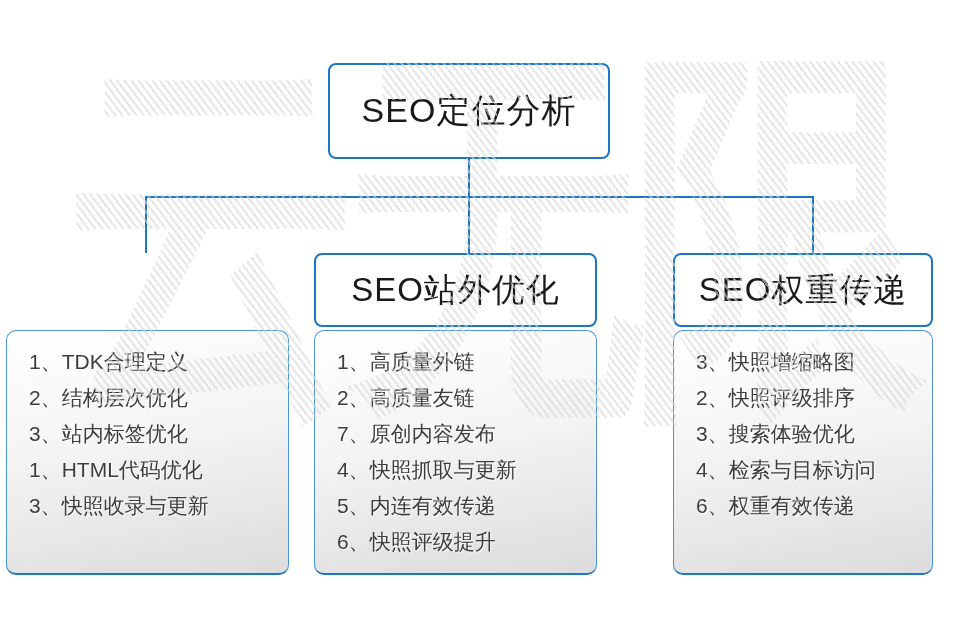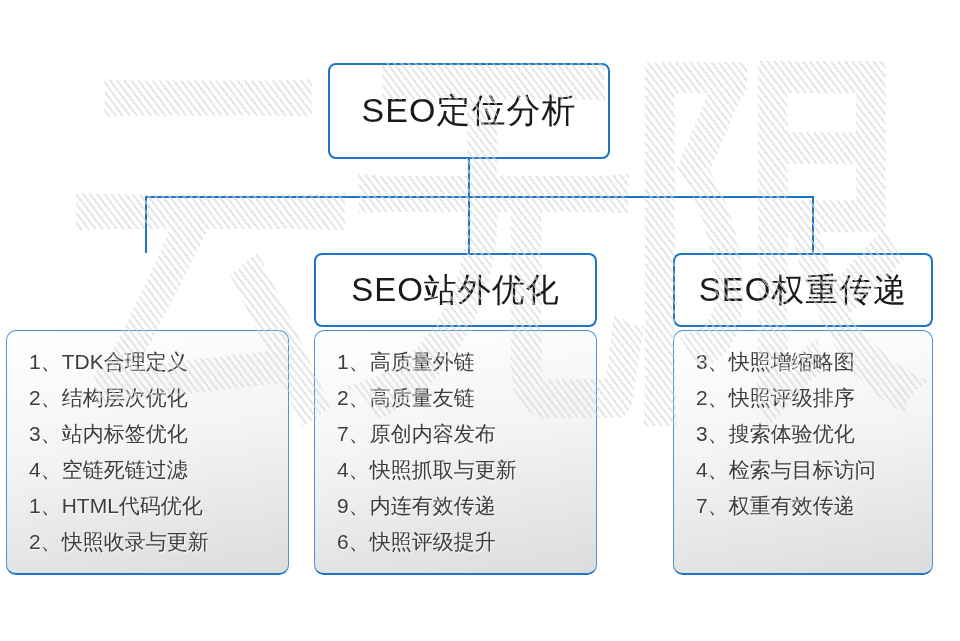--- a/index.html
+++ b/index.html
@@ -93,44 +93,43 @@
   <div class="line v" style="left:468px; top:196px; height:57px;"></div>
   <div class="line v" style="left:812px; top:196px; height:57px;"></div>
 
   <div class="node root-node">SEO定位分析</div>
 
   <div class="panel col1">
     <ul>
       <li>1、TDK合理定义</li>
       <li>2、结构层次优化</li>
       <li>3、站内标签优化</li>
-      <li>4、空链死链过滤</li>
       <li>1、HTML代码优化</li>
-      <li>2、快照收录与更新</li>
+      <li>3、快照收录与更新</li>
     </ul>
   </div>
 
   <div class="node col-header col2">SEO站外优化</div>
   <div class="panel col2">
     <ul>
       <li>1、高质量外链</li>
       <li>2、高质量友链</li>
       <li>7、原创内容发布</li>
       <li>4、快照抓取与更新</li>
-      <li>9、内连有效传递</li>
+      <li>5、内连有效传递</li>
       <li>6、快照评级提升</li>
     </ul>
   </div>
 
   <div class="node col-header col3">SEO权重传递</div>
   <div class="panel col3">
     <ul>
       <li>3、快照增缩略图</li>
       <li>2、快照评级排序</li>
       <li>3、搜索体验优化</li>
       <li>4、检索与目标访问</li>
-      <li>7、权重有效传递</li>
+      <li>6、权重有效传递</li>
     </ul>
   </div>
 
   <div class="watermark">云无限</div>
 
 </div>
 
 </body></html>

